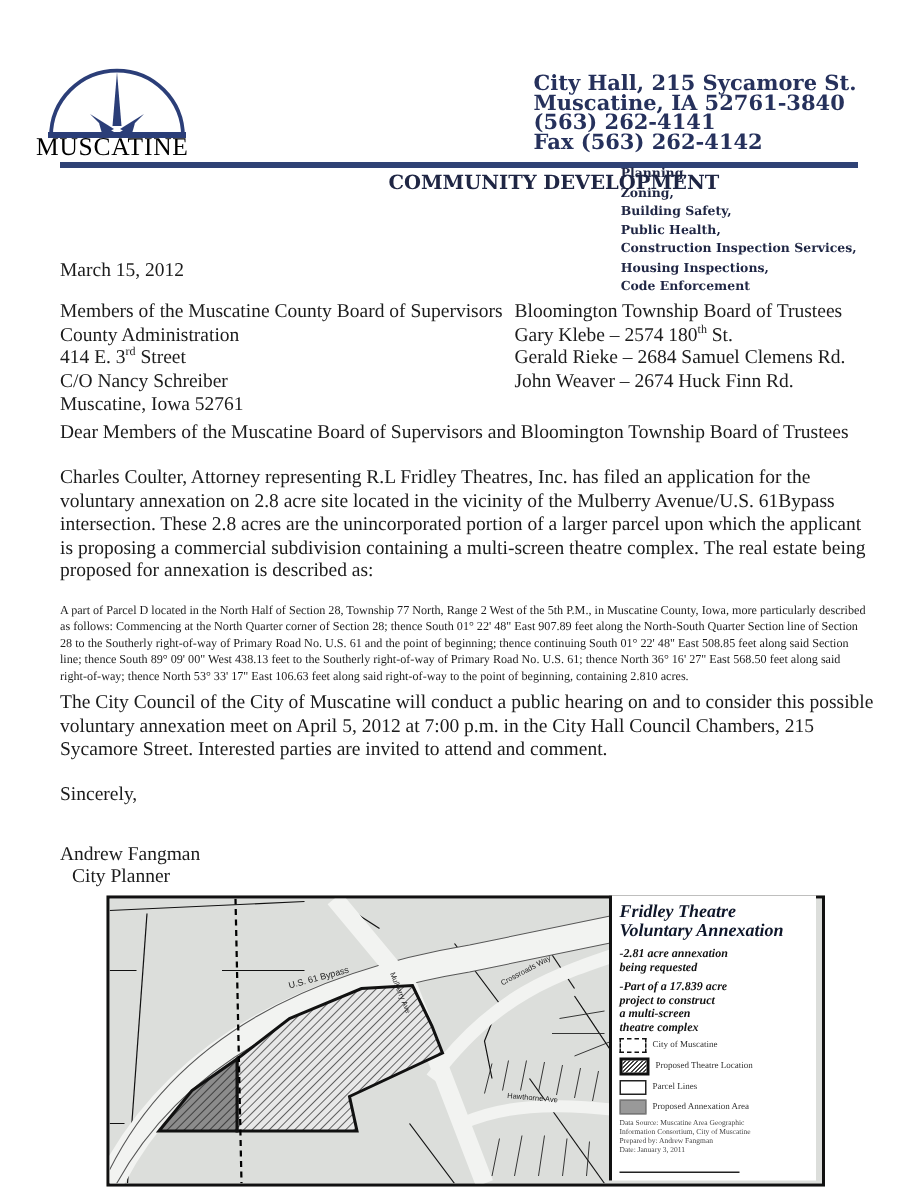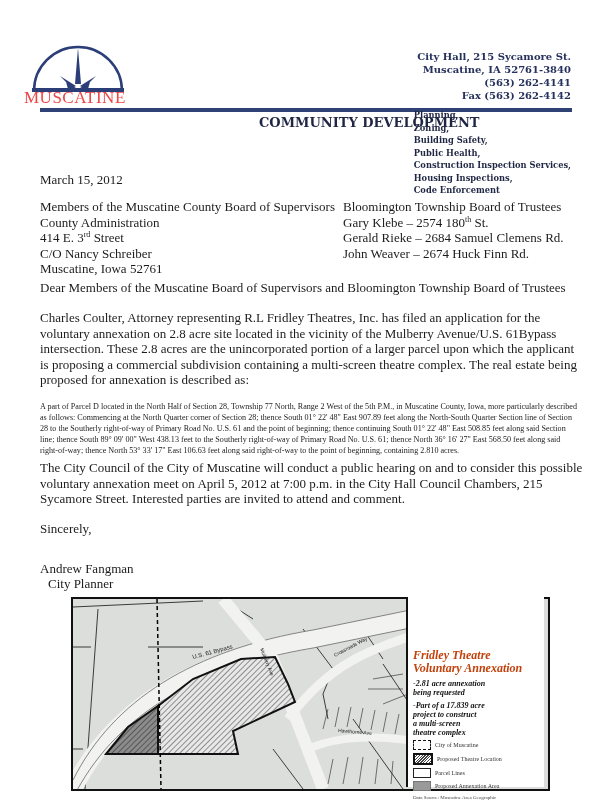--- a/index.html
+++ b/index.html
@@ -1,43 +1,43 @@
 <!DOCTYPE html>
 <html><head>
 <meta charset="utf-8">
 <style>
   html, body { margin: 0; padding: 0; background: #ffffff; }
   body { width: 613px; height: 800px; position: relative; overflow: hidden; font-family: "Liberation Serif", serif; color: #1c1c1c; }
   .abs { position: absolute; }
   
   #logo { left: 22px; top: 36px; width: 112px; height: 76px; }
-  #logo-text { left: 24px; top: 88px; font-family: "Liberation Serif", serif; font-size: 17px; letter-spacing: 0.5px; color: #ef4444; text-align: right; }
+  #logo-text { left: 24px; top: 88px; font-family: "Liberation Serif", serif; font-size: 17px; letter-spacing: 0.5px; color: #000000; text-align: right; }
   .hdr-rule { height: 4px; background: #2f4275; }
   #rule-top { left: 40px; top: 108px; width: 532px; }
-  #address { right: 42px; top: 50px; text-align: right; font-family: "DejaVu Serif", serif; font-weight: bold; font-size: 10px; line-height: 13px; color: #26315c; }
+  #address { right: 42px; top: 50px; text-align: left; font-family: "DejaVu Serif", serif; font-weight: bold; font-size: 14px; line-height: 13px; color: #26315c; }
   #dept { left: 240px; top: 115px; font-family: "DejaVu Serif", serif; font-weight: bold; font-size: 13px; color: #1f2644; margin-left: 19px; }
   #services { right: 42px; top: 109px; text-align: left; font-family: "DejaVu Serif", serif; font-weight: bold; font-size: 8.3px; line-height: 12.5px; color: #1f2644; }
   
   .txt { font-size: 13px; line-height: 15.6px; }
   #date { left: 40px; top: 172px; }
   #recip-left { left: 40px; top: 199px; }
   #recip-right { left: 343px; top: 199px; }
   #salutation { left: 40px; top: 280px; }
   #para1 { left: 40px; top: 310px; width: 540px; }
   #legal { left: 40px; top: 401px; width: 540px; font-size: 8.1px; line-height: 11px; }
   #para2 { left: 40px; top: 460px; width: 545px; }
   #closing { left: 40px; top: 521px; }
   #signer-name { left: 40px; top: 561px; }
   #signer-title { left: 48px; top: 576px; }
   sup { font-size: 8px; vertical-align: super; line-height: 0; }
   
   #map { left: 71px; top: 597px; width: 475px; height: 190px; border: 2px solid #111; background: #d9dbd8; overflow: hidden; }
   #map svg { display: block; }
   #legend { left: 406px; top: 597px; width: 138px; height: 190px; background: #ffffff; border-left: 2px solid #111; box-sizing: border-box; padding: 4px 5px; }
-  #legend-title { font-family: "Liberation Serif", serif; font-style: italic; font-weight: bold; font-size: 12px; line-height: 13px; color: #c2410c; margin-top: 48px; }
+  #legend-title { font-family: "Liberation Serif", serif; font-style: italic; font-weight: bold; font-size: 12px; line-height: 13px; color: #0f172a; }
   .legend-note { font-family: "Liberation Serif", serif; font-style: italic; font-weight: bold; font-size: 8px; line-height: 9px; margin-top: 4px; color: #111; }
   .legend-row { display: flex; align-items: center; gap: 4px; margin-top: 3px; font-size: 6px; color: #333; }
   .swatch { width: 16px; height: 8px; border: 1px solid #222; flex: none; }
   .sw-city { border: 1.5px dashed #111; background: #fff; }
   .sw-theatre { border: 2px solid #111; background: repeating-linear-gradient(135deg, #fff 0 1px, #444 1px 2px); }
   .sw-parcel { background: #fff; }
   .sw-annex { background: #999; border-color: #777; }
   .credits { font-size: 5px; line-height: 6px; color: #444; margin-top: 4px; }
   .scalebar { margin-top: 4px; height: 6px; border-bottom: 1px solid #222; width: 80px; position: relative; }
 </style>

